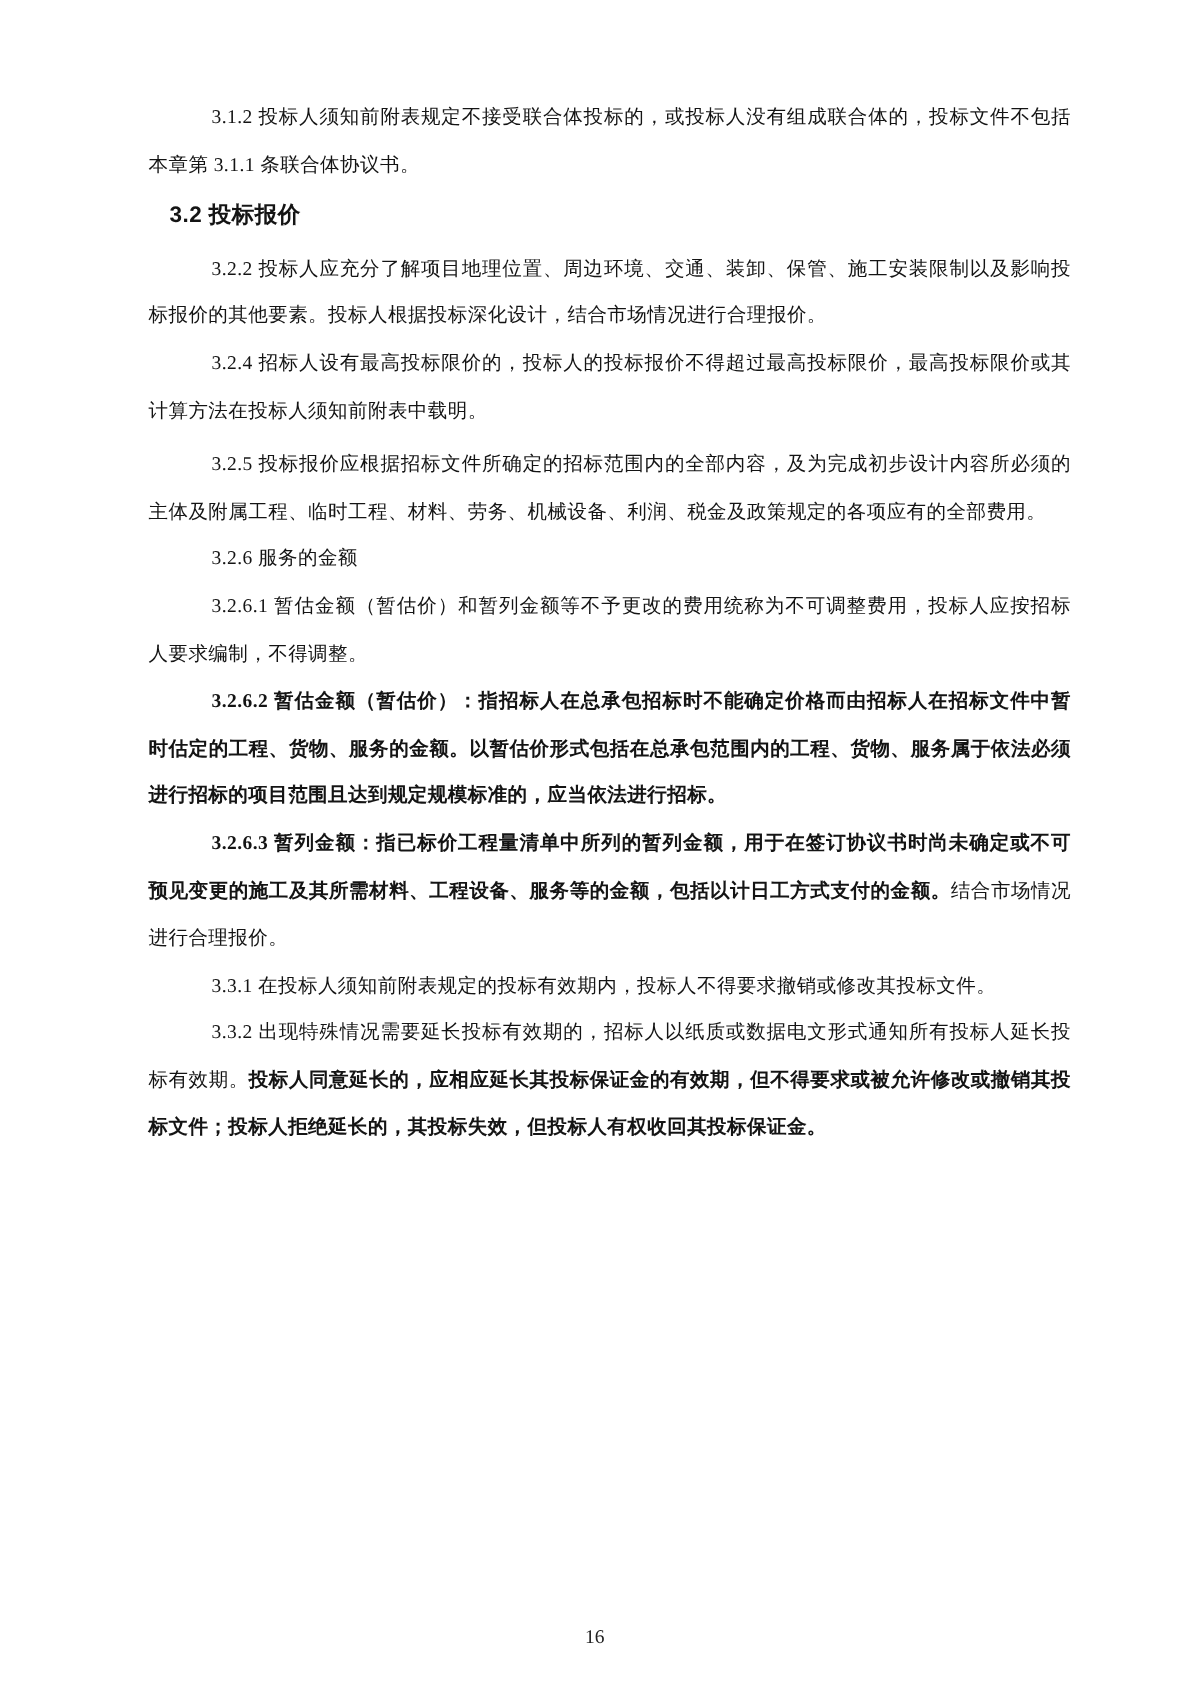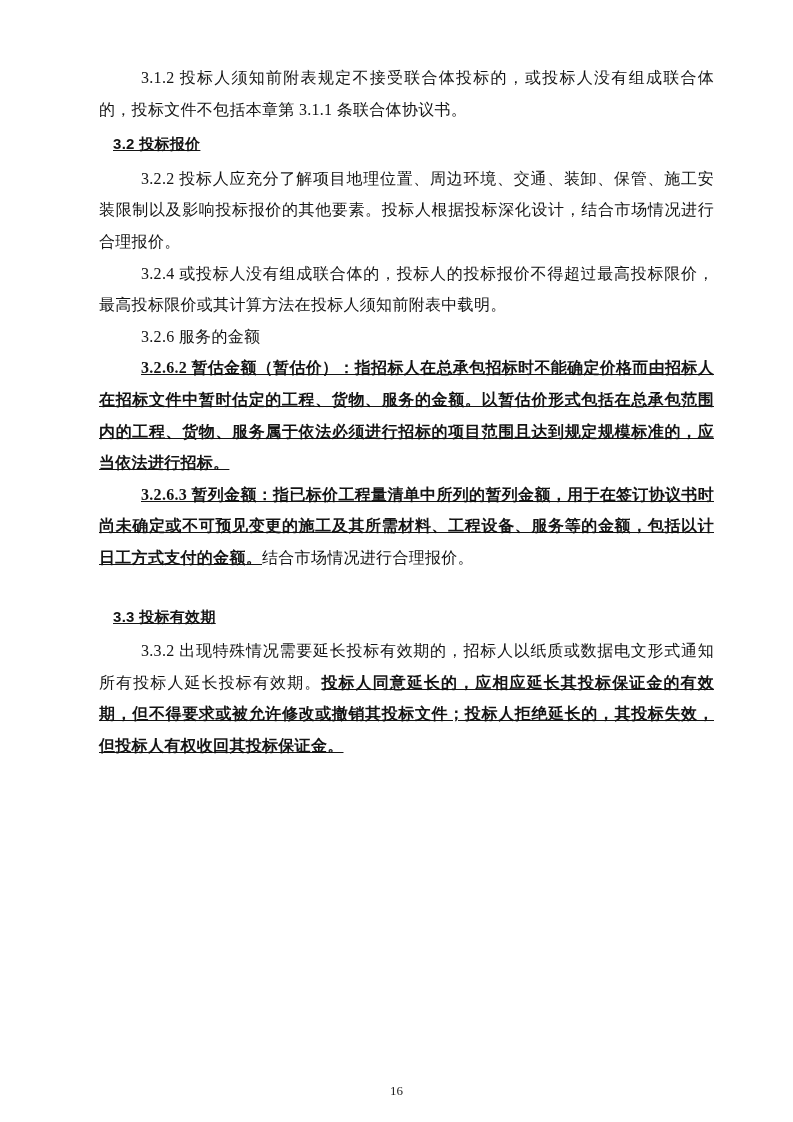--- a/index.html
+++ b/index.html
@@ -21,21 +21,21 @@
     background: #ffffff;
   }
   .content {
     position: absolute;
     left: 99px;
     top: 62px;
     width: 615px;
   }
   .content p {
     margin: 0;
-    font-size: 16px;
+    font-size: 13px;
     line-height: 31.6px;
     text-align: justify;
     letter-spacing: 0.3px;
   }
   .content p.para {
     text-indent: 42px;
   }
   .content p.heading {
     text-indent: 14px;
     font-weight: 700;
@@ -45,42 +45,43 @@
     margin-bottom: 3px;
   }
   .content p.gap-before {
     margin-top: 27px;
   }
   .content p.small-gap-before {
     margin-top: 4px;
   }
   .run-bold {
     font-weight: 700;
-    text-decoration: underline;
   }
   .page-number {
     position: absolute;
     left: 0;
     right: 0;
     top: 1083px;
     text-align: center;
     font-size: 13px;
     color: #222222;
     font-family: "Liberation Serif", "DejaVu Serif", serif;
   }
 </style>
 </head>
 <body>
 
 <div class="page">
   <div class="content" id="doc-body">
       <p class="para"><span>3.1.2 投标人须知前附表规定不接受联合体投标的，或投标人没有组成联合体的，投标文件不包括本章第 3.1.1 条联合体协议书。</span></p>
       <p class="heading"><span class="run-bold">3.2 投标报价</span></p>
       <p class="para"><span>3.2.2 投标人应充分了解项目地理位置、周边环境、交通、装卸、保管、施工安装限制以及影响投标报价的其他要素。投标人根据投标深化设计，结合市场情况进行合理报价。</span></p>
-      <p class="para"><span>3.2.4 或投标人没有组成联合体的，投标人的投标报价不得超过最高投标限价，最高投标限价或其计算方法在投标人须知前附表中载明。</span></p>
+      <p class="para"><span>3.2.4 招标人设有最高投标限价的，投标人的投标报价不得超过最高投标限价，最高投标限价或其计算方法在投标人须知前附表中载明。</span></p>
+      <p class="para small-gap-before"><span>3.2.5 投标报价应根据招标文件所确定的招标范围内的全部内容，及为完成初步设计内容所必须的主体及附属工程、临时工程、材料、劳务、机械设备、利润、税金及政策规定的各项应有的全部费用。</span></p>
       <p class="para"><span>3.2.6 服务的金额</span></p>
+      <p class="para"><span>3.2.6.1 暂估金额（暂估价）和暂列金额等不予更改的费用统称为不可调整费用，投标人应按招标人要求编制，不得调整。</span></p>
       <p class="para"><span class="run-bold">3.2.6.2 暂估金额（暂估价）：指招标人在总承包招标时不能确定价格而由招标人在招标文件中暂时估定的工程、货物、服务的金额。以暂估价形式包括在总承包范围内的工程、货物、服务属于依法必须进行招标的项目范围且达到规定规模标准的，应当依法进行招标。</span></p>
       <p class="para"><span class="run-bold">3.2.6.3 暂列金额：指已标价工程量清单中所列的暂列金额，用于在签订协议书时尚未确定或不可预见变更的施工及其所需材料、工程设备、服务等的金额，包括以计日工方式支付的金额。</span><span>结合市场情况进行合理报价。</span></p>
-      <p class="heading gap-before"><span class="run-bold">3.3 投标有效期</span></p>
+      <p class="para"><span>3.3.1 在投标人须知前附表规定的投标有效期内，投标人不得要求撤销或修改其投标文件。</span></p>
       <p class="para"><span>3.3.2 出现特殊情况需要延长投标有效期的，招标人以纸质或数据电文形式通知所有投标人延长投标有效期。</span><span class="run-bold">投标人同意延长的，应相应延长其投标保证金的有效期，但不得要求或被允许修改或撤销其投标文件；投标人拒绝延长的，其投标失效，但投标人有权收回其投标保证金。</span></p>
     </div>
   <div class="page-number">16</div>
 </div>
 
 </body></html>

